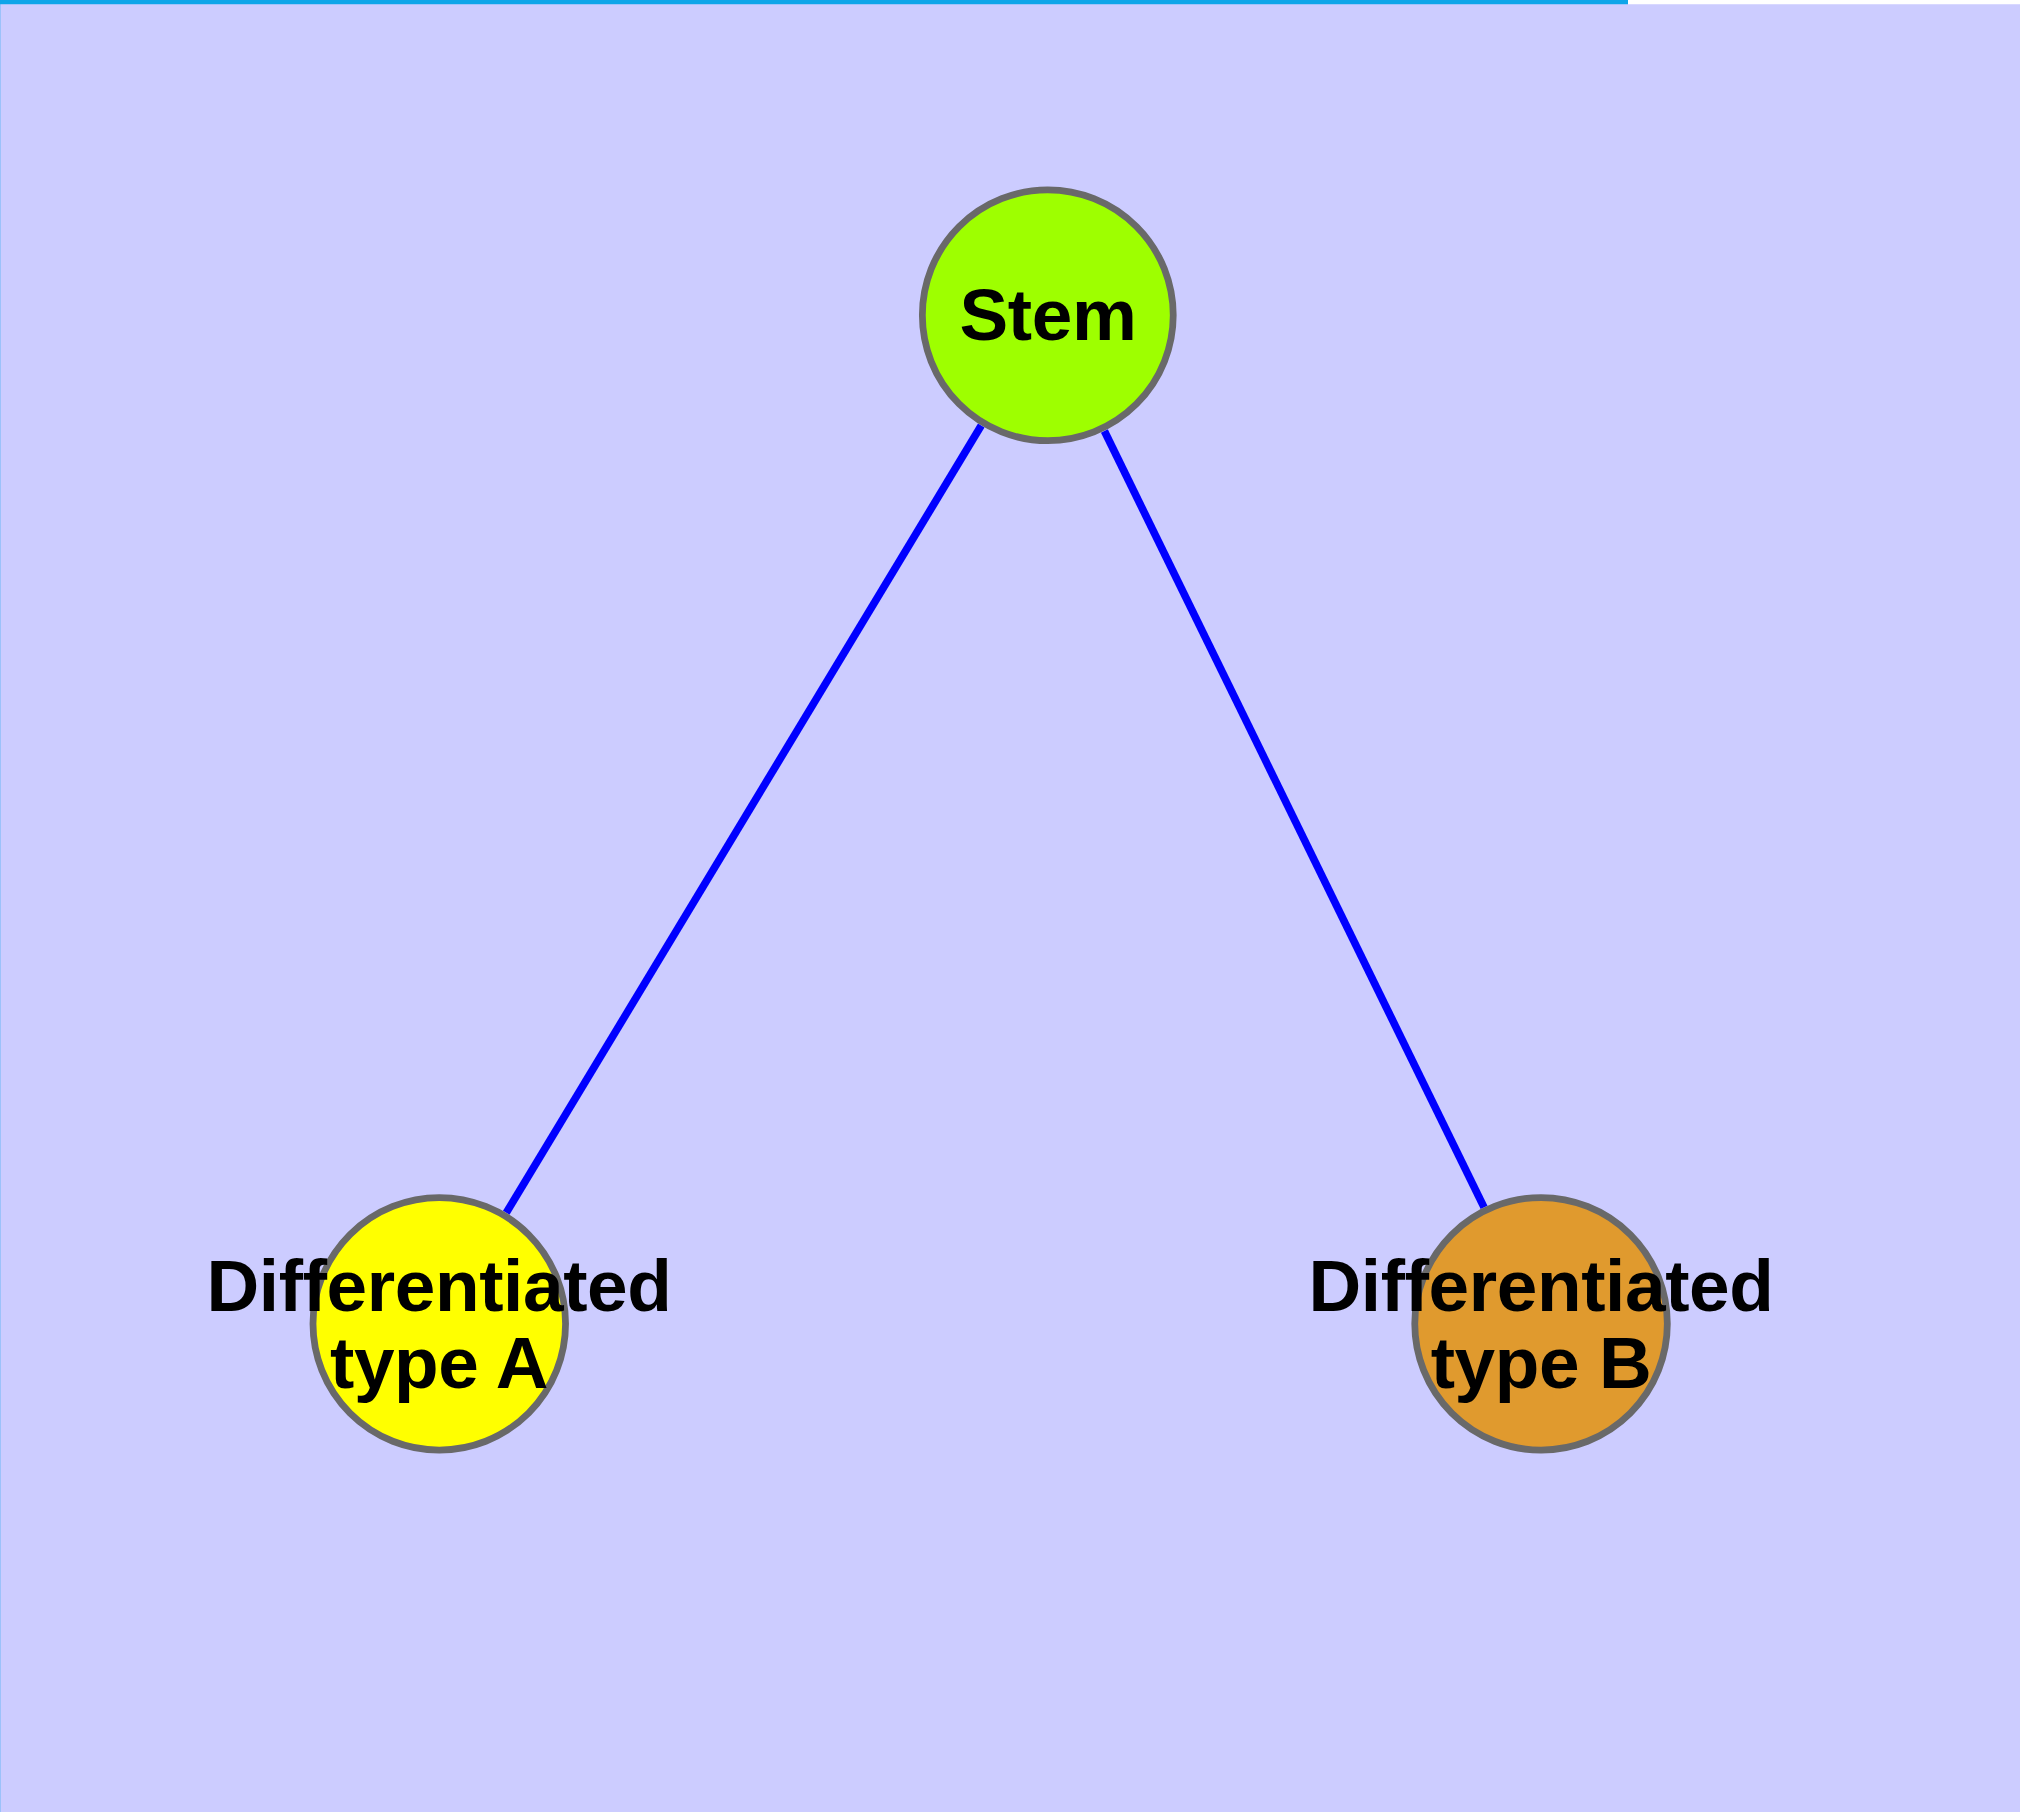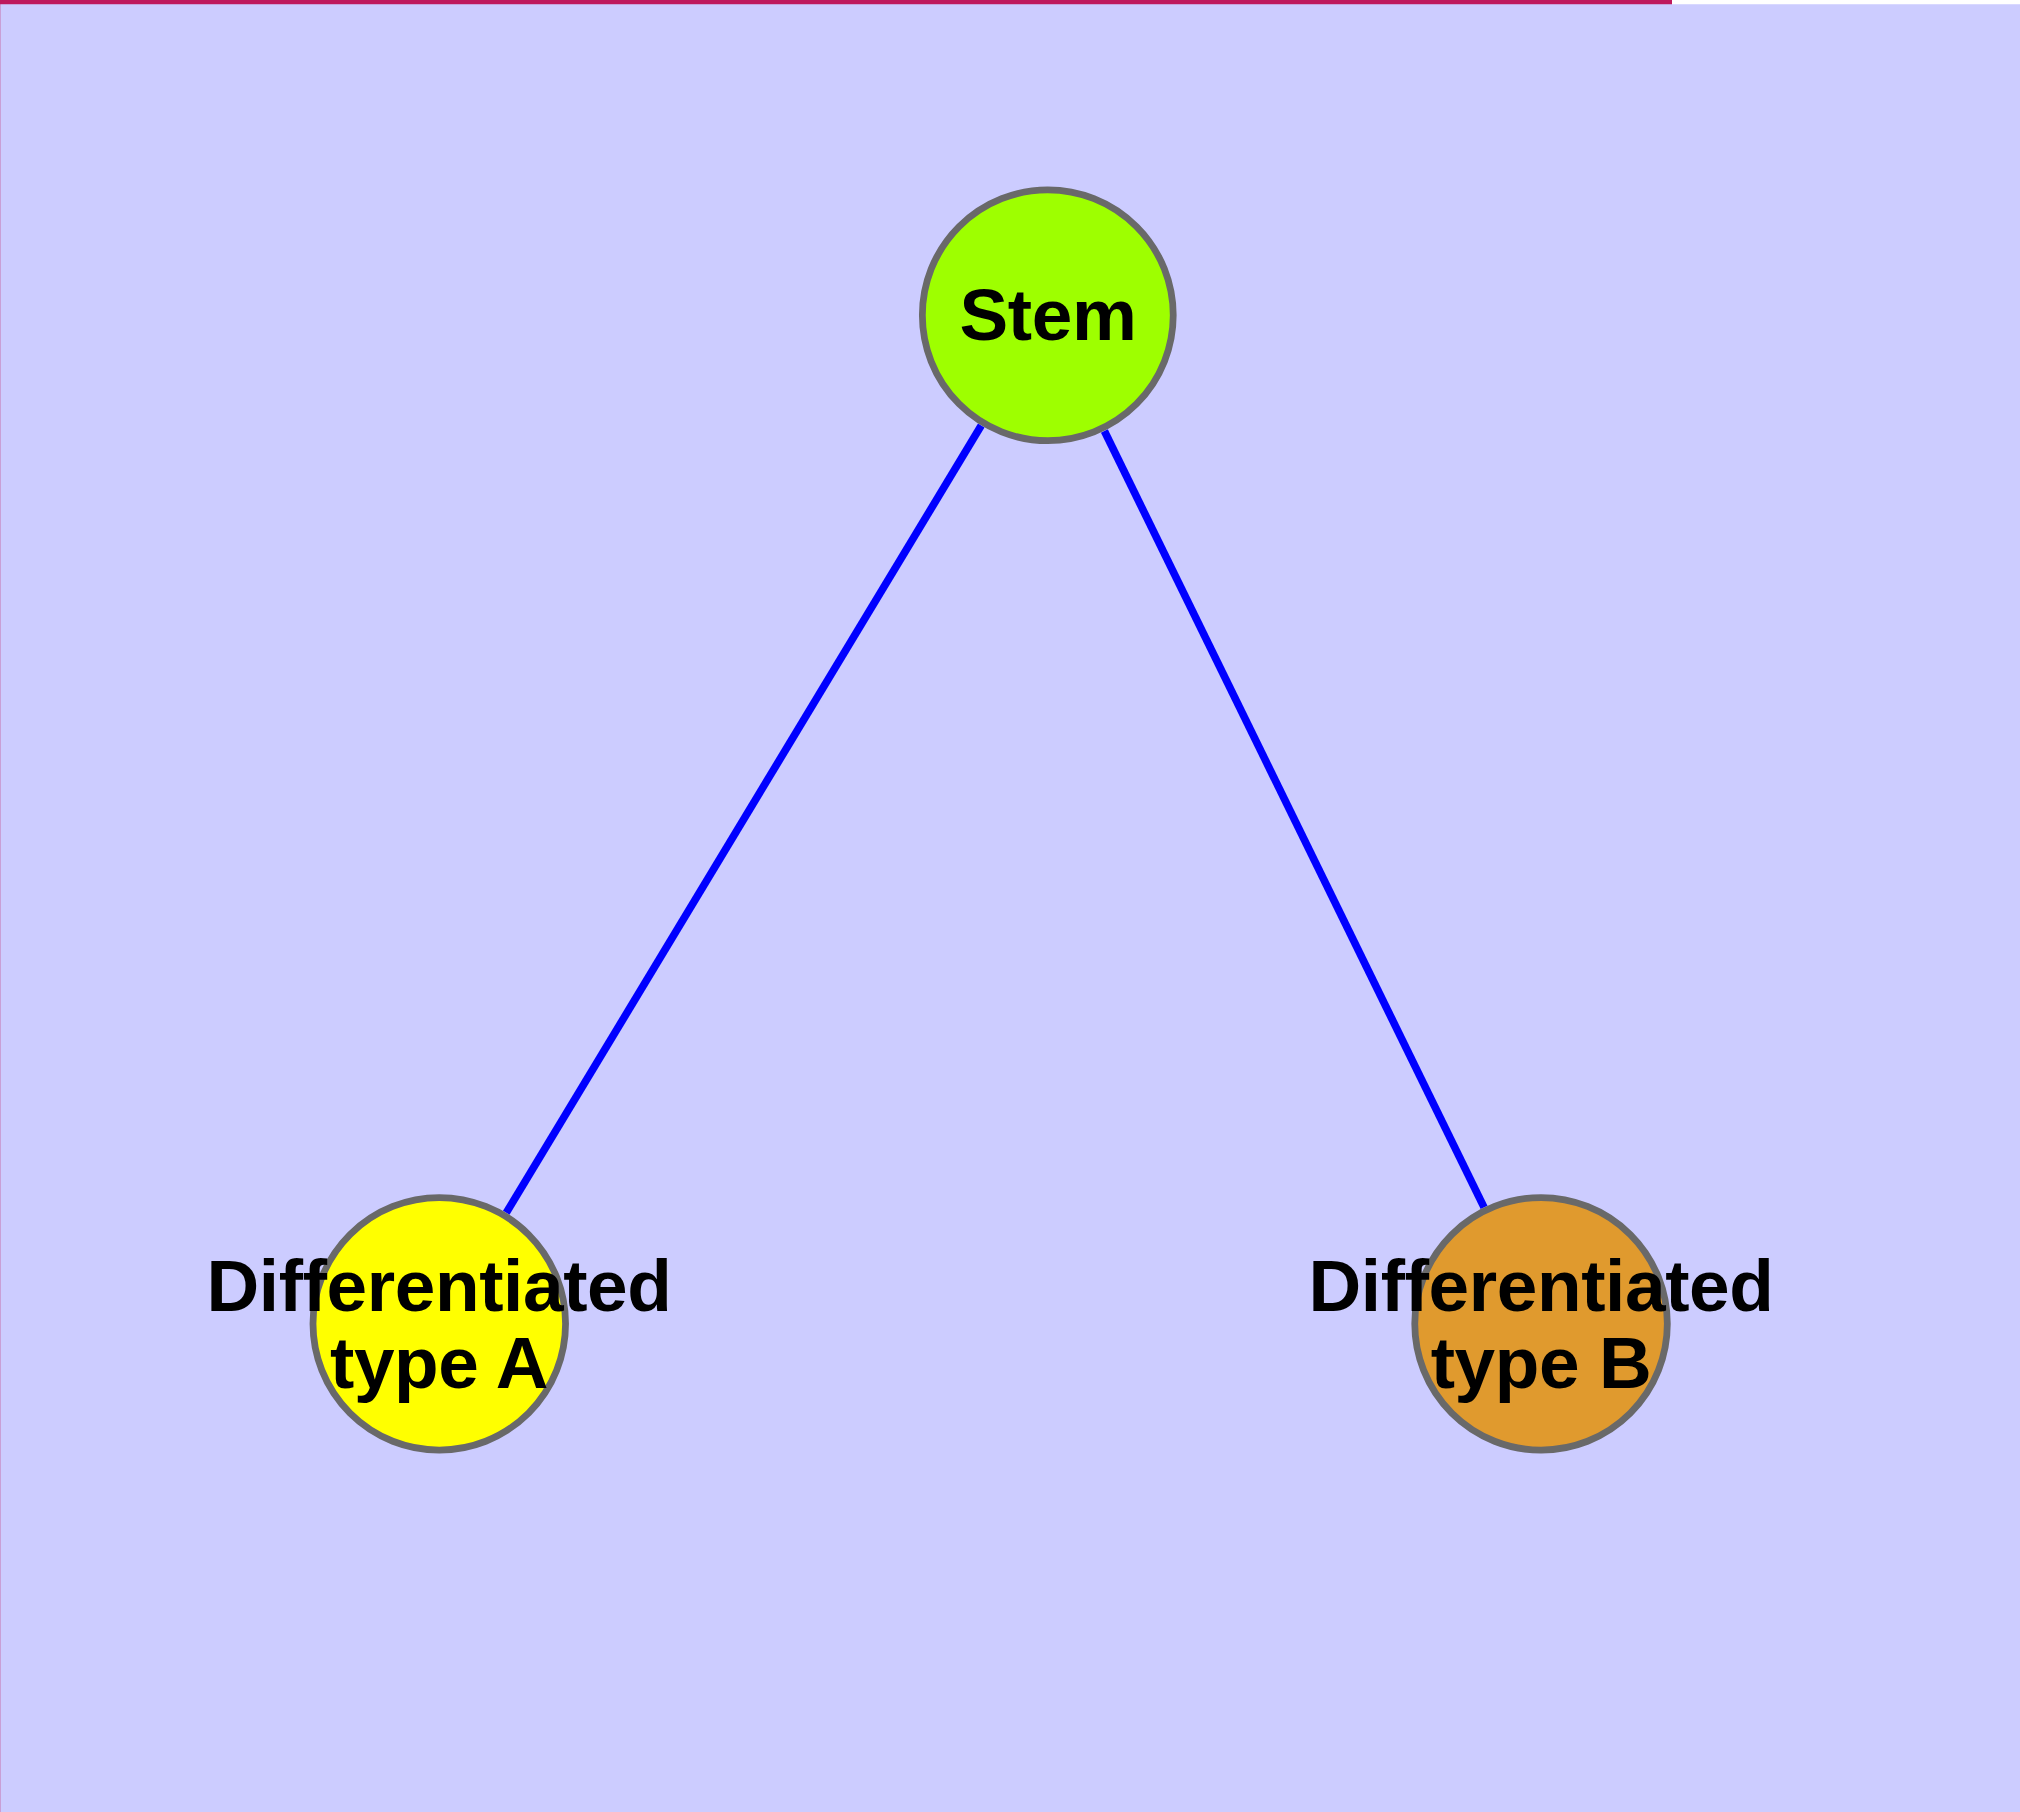--- a/index.html
+++ b/index.html
@@ -10,22 +10,21 @@
   body {
     width: 2021px;
     height: 1812px;
     overflow: hidden;
     font-family: "Liberation Sans", sans-serif;
   }
   #graph-canvas {
     position: relative;
     width: 1628px;
     height: 1812px;
-    background: #be185d;
-    padding-left: 44px;
+    background: #0ea5e9;
   }
   #graph-svg {
     position: absolute;
     top: 0;
     left: 0;
     width: 2021px;
     height: 1812px;
     display: block;
   }
   .node-label {

